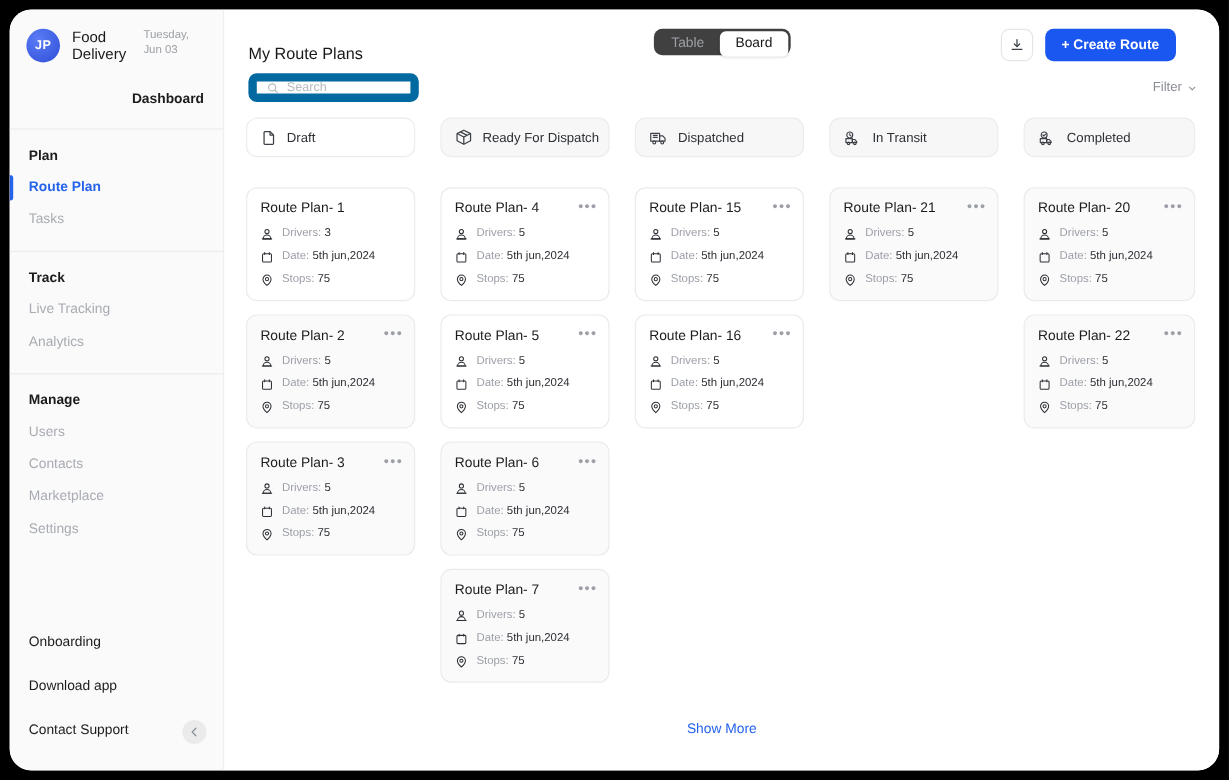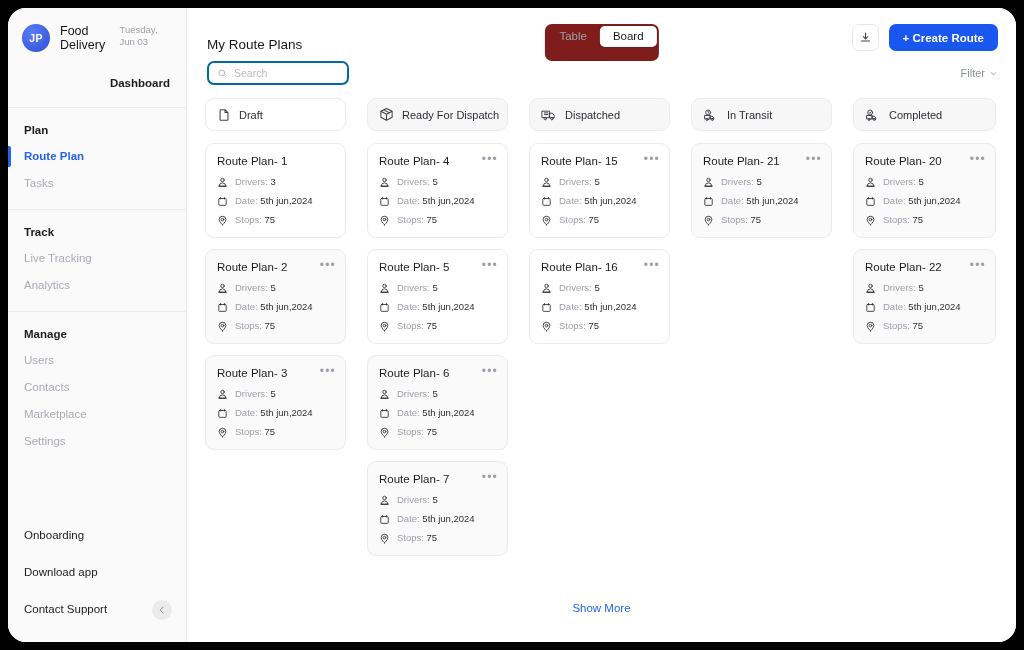--- a/index.html
+++ b/index.html
@@ -121,42 +121,42 @@
     font-weight: 500;
     line-height: 18px;
     padding-left: 2px;
   }
   .view-toggle {
     position: absolute;
     left: 50%;
     transform: translateX(-50%);
     top: 16px;
     display: flex;
-    background: #7f1d1d;
+    background: #404040;
     border-radius: 7px;
     padding: 2px;
-    height: 37px;
+    height: 22px;
   }
   .toggle-btn {
     font-size: 11.5px;
     color: #9ca0a6;
     padding: 0 13px;
     height: 21px;
     line-height: 21px;
     border-radius: 5px;
     cursor: pointer;
   }
   .toggle-btn.selected {
     background: #ffffff;
     color: #18181b;
     box-shadow: 0 1px 2px rgba(0,0,0,.10);
   }
   .topbar-right {
     position: absolute;
-    right: 0; top: 16px;
+    right: 18px; top: 16px;
     display: flex;
     align-items: center;
     gap: 10px;
   }
   .icon-btn {
     width: 27px; height: 27px;
     border: 1px solid #e6e6e8;
     border-radius: 7px;
     background: #fff;
     display: flex; align-items: center; justify-content: center;
@@ -178,21 +178,21 @@
   .searchrow {
     display: flex;
     align-items: center;
     position: relative;
     height: 34px;
     margin-top: 2px;
   }
   .search-box {
     width: 142px;
     height: 24px;
-    border: 2px solid #0369a1;
+    border: 7px solid #0369a1;
     border-radius: 7px;
     display: flex;
     align-items: center;
     gap: 6px;
     padding: 0 8px;
     background: #fff;
     margin-left: 2px;
   }
   .search-box input {
     border: none;
@@ -225,21 +225,21 @@
   .column.wide { width: 143px; flex: 0 0 143px; }
   .col-header {
     height: 33px;
     border: 1px solid #ececee;
     border-radius: 9px;
     background: #f7f7f8;
     display: flex;
     align-items: center;
     gap: 8px;
     padding: 0 11px;
-    margin-bottom: 12px;
+    margin-bottom: 25px;
     cursor: pointer;
   }
   .col-header.draft { background: #ffffff; }
   .col-title { font-size: 11px; color: #2c2f34; white-space: nowrap; }
 
   .card {
     border: 1px solid #ebebed;
     border-radius: 9px;
     background: #ffffff;
     padding: 10px 8px 11px 11px;

